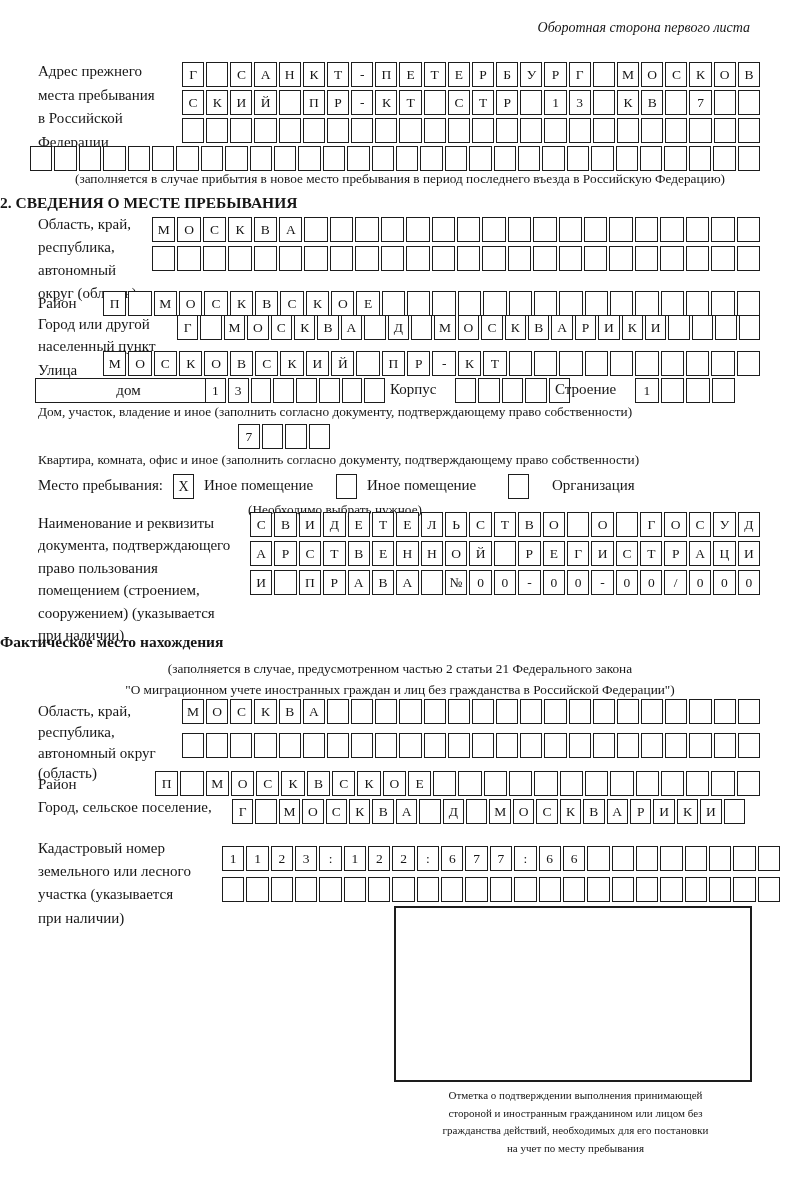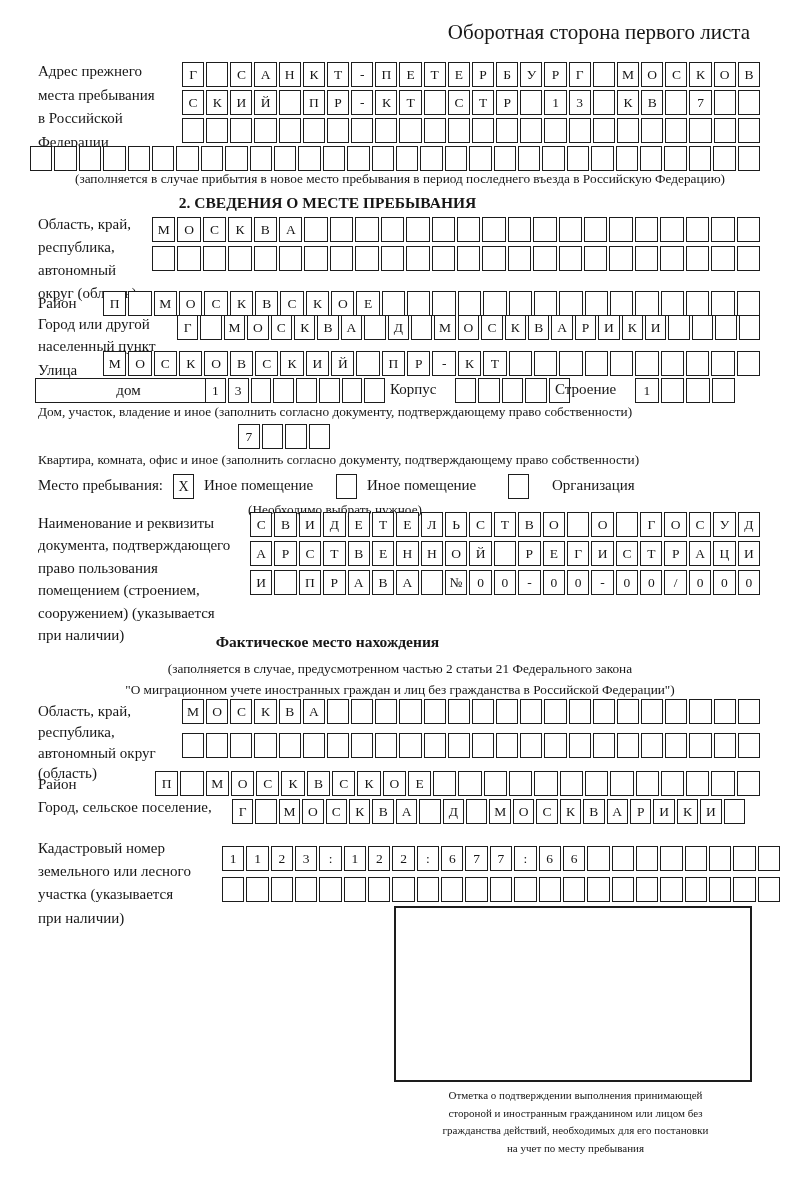--- a/index.html
+++ b/index.html
@@ -1,31 +1,31 @@
 <!DOCTYPE html>
 <html><head>
 <meta charset="utf-8">
 <style>
   html,body{margin:0;padding:0;background:#fff;}
   .page{position:relative;width:800px;height:1180px;background:#fff;overflow:hidden;
         font-family:"Liberation Serif",serif;color:#161616;}
-  .hdr{position:absolute;top:20px;right:50px;font-size:21px;}
+  .hdr{position:absolute;top:20px;right:50px;font-size:14px;font-style:italic;}
   .lbl{position:absolute;font-size:15px;line-height:23px;}
   .ln{display:block;}
   .inl{position:absolute;font-size:15px;white-space:nowrap;}
   .grid{position:absolute;display:grid;gap:2px;height:25px;}
   .cell{border:1.6px solid #1d1d1d;background:#fff;display:flex;align-items:center;
         justify-content:center;font-size:13.5px;line-height:1;overflow:hidden;}
   .fieldbox{position:absolute;height:25px;border:1.6px solid #1d1d1d;display:flex;
         align-items:center;justify-content:center;font-size:15px;box-sizing:border-box;}
   .chk{position:absolute;width:21px;height:25px;border:1.6px solid #1d1d1d;box-sizing:border-box;
         display:flex;align-items:center;justify-content:center;font-size:14px;background:#fff;}
   .cap{position:absolute;font-size:13.3px;}
   .center{left:0;width:800px;text-align:center;}
-  .title{position:absolute;left:0;width:655px;text-align:center;font-weight:bold;font-size:15.5px;}
+  .title{position:absolute;left:0;width:655px;text-align:left;font-weight:bold;font-size:15.5px;}
   .bigbox{position:absolute;border:2px solid #1d1d1d;background:#fff;box-sizing:border-box;}
 </style>
 </head>
 <body>
 
 <div class="page">
 
   <div class="hdr">Оборотная сторона первого листа</div>
 
   <div class="lbl" style="left:38px;top:60px;width:155px;line-height:23.5px">

